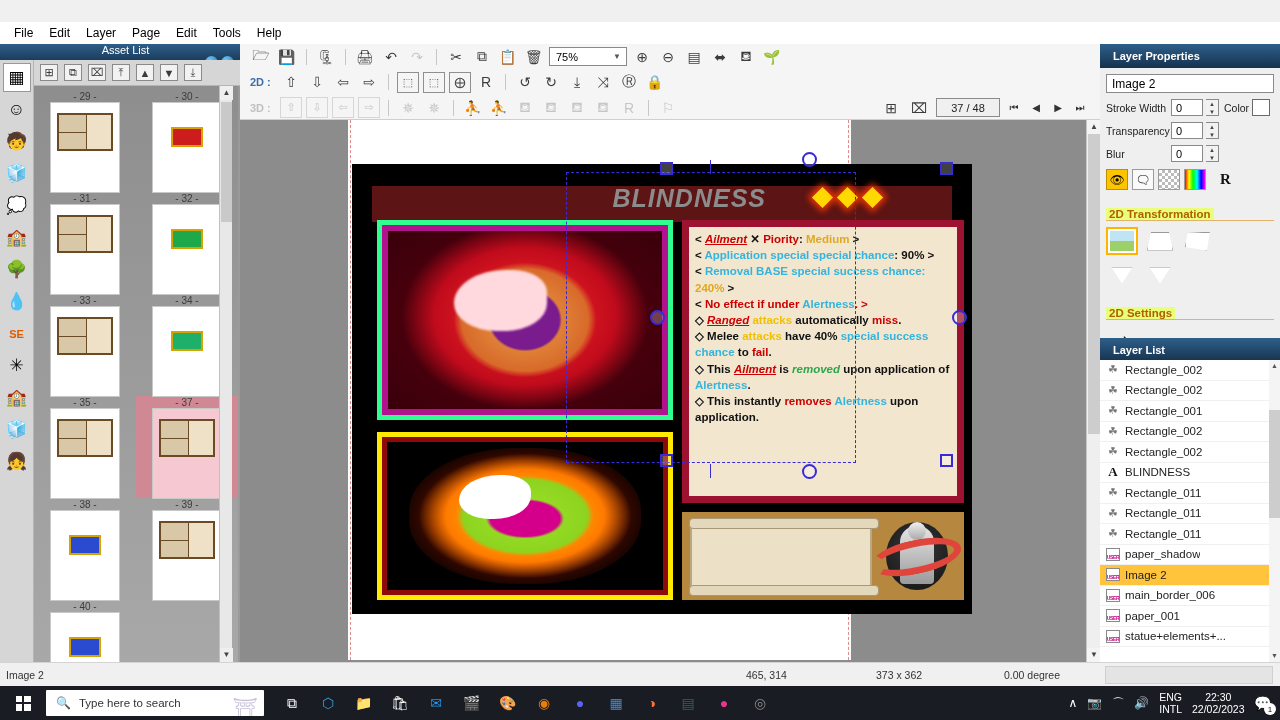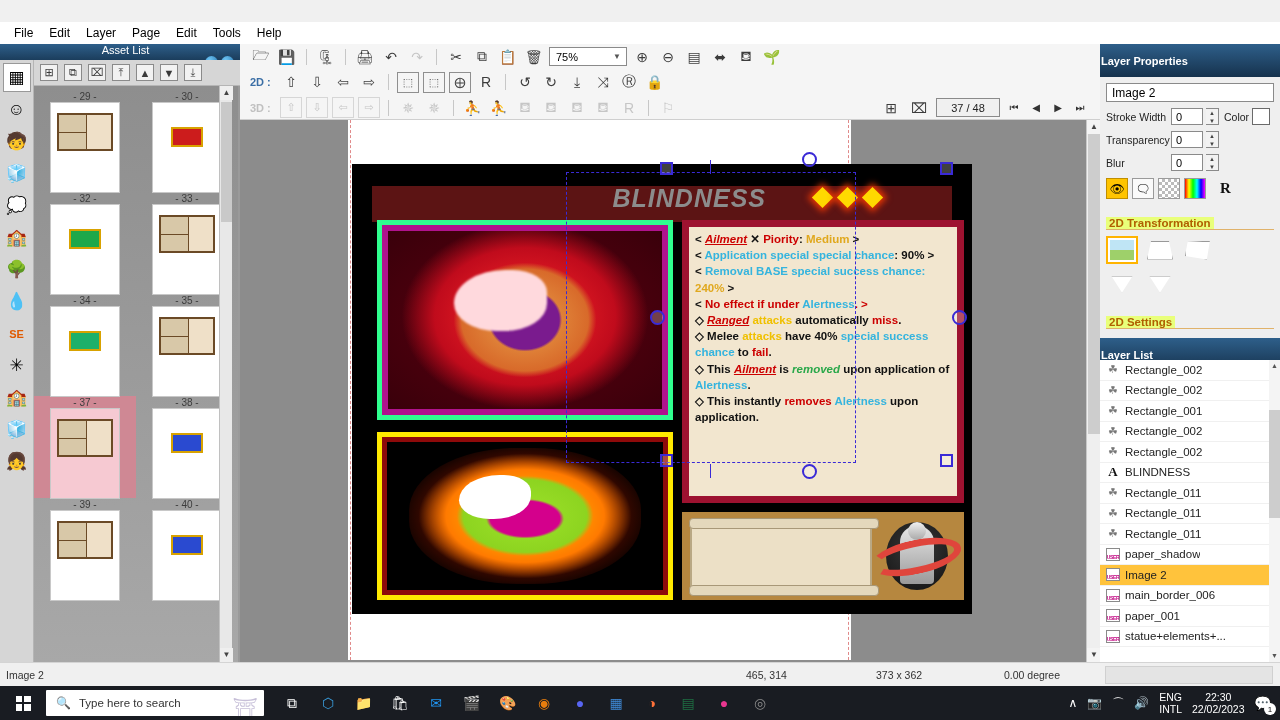--- a/index.html
+++ b/index.html
@@ -194,22 +194,22 @@
             border:1px dashed #3a2ad6; pointer-events:none; }
   .handle-sq { position:absolute; width:13px; height:13px; border:2px solid #3a2ad6;
                background:rgba(255,255,255,.25); }
   .handle-ci { position:absolute; width:15px; height:15px; border:2px solid #3a2ad6;
                border-radius:50%; background:rgba(255,255,255,.25); }
   .rotline { position:absolute; background:#3a2ad6; width:1px; }
 
   
   .rightcol { position:absolute; left:1100px; top:44px; width:180px; height:618px; background:#efefef; }
   .lp-head, .ll-head {
-    height:33px; background:linear-gradient(180deg,#2e5f8a,#16324d);
-    color:#fff; font-size:11px; font-weight:bold; display:flex; align-items:center; padding-left:1px;
+    height:24px; background:linear-gradient(180deg,#2e5f8a,#16324d);
+    color:#fff; font-size:11px; font-weight:bold; display:flex; align-items:center; padding-left:13px;
   }
   .namefield { margin:6px 6px 0 6px; height:19px; border:1px solid #8a8a8a; background:#fff;
                font-size:12px; display:flex; align-items:center; padding-left:5px; }
   .proprow { display:flex; align-items:center; margin:6px 6px 0 6px; gap:3px; }
   .proplbl { font-size:10.5px; color:#222; width:62px; }
   .spin { width:32px; height:17px; border:1px solid #8a8a8a; background:#fff; font-size:11px;
           display:flex; align-items:center; padding-left:4px; }
   .spinbtns { width:13px; height:17px; border:1px solid #8a8a8a; border-left:none; background:#f2f2f2;
               display:flex; flex-direction:column; }
   .spinbtns i { flex:1; font-size:6px; line-height:8px; text-align:center; color:#444; font-style:normal;}
@@ -365,20 +365,32 @@
                       <span class="cell" style="border-bottom:none"></span>
                     </span>
                     <span class="rgt"></span>
                   </span>
                 </div>
               </div>
               <div class="thumb-cell">
                 <div class="thumb-label">- 30 -</div>
                 <div class="page">
                   <span class="mini-small" style="background: rgb(204, 28, 28);"></span>
+                </div>
+              </div>
+              <div class="thumb-cell">
+                <div class="thumb-label">- 31 -</div>
+                <div class="page">
+                  <span class="mini">
+                    <span class="lft">
+                      <span class="cell"></span>
+                      <span class="cell" style="border-bottom:none"></span>
+                    </span>
+                    <span class="rgt"></span>
+                  </span>
                 </div>
               </div>
               <div class="thumb-cell">
                 <div class="thumb-label">- 32 -</div>
                 <div class="page">
                   <span class="mini-small" style="background: rgb(30, 168, 74);"></span>
                 </div>
               </div>
               <div class="thumb-cell">
                 <div class="thumb-label">- 33 -</div>

